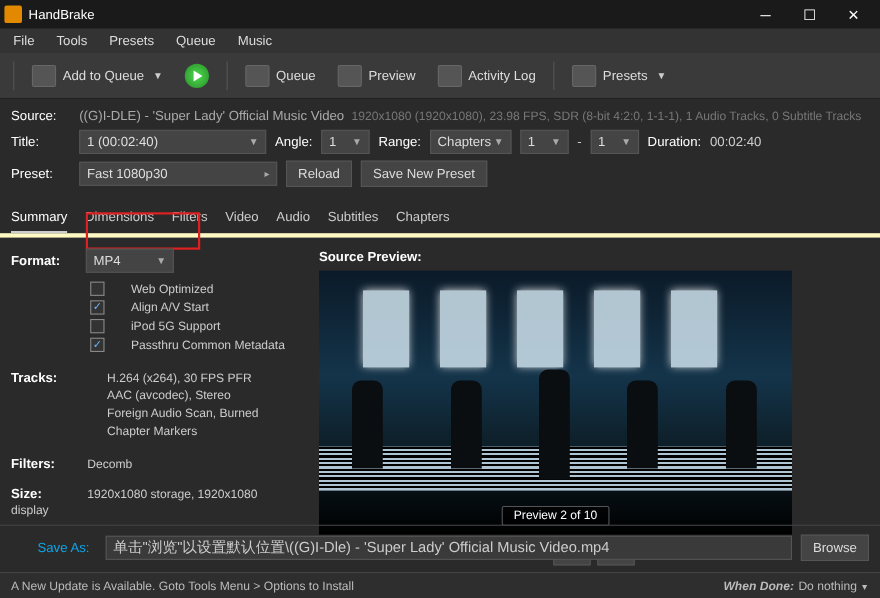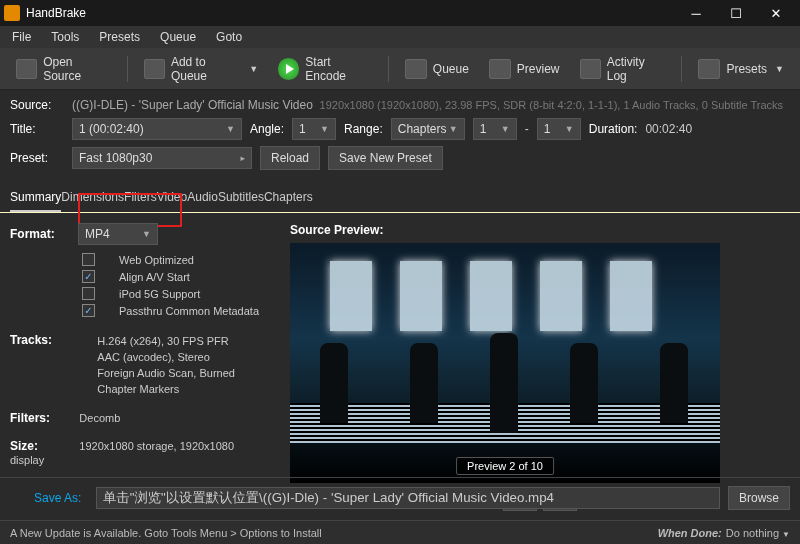--- a/index.html
+++ b/index.html
@@ -19,21 +19,21 @@
   .toolbar .play::after { content:""; border-left: 8px solid #fff; border-top:5px solid transparent; border-bottom:5px solid transparent; margin-left:2px; }
   .toolbar .chev { font-size:9px; color:#ccc; margin-left:2px; }
   .form-rows { padding: 8px 10px 4px 10px; }
   .row { display: flex; align-items: center; margin-bottom: 6px; gap: 8px; }
   .row .lbl { color: #fff; font-weight: normal; width: 54px; }
   .row .val { color: #aaa; flex:1; }
   .inforow { color: #777; font-size: 11px; }
   .select { background: #444; border: 1px solid #555; color: #ddd; padding: 2px 6px; height: 22px; display:flex; align-items:center; justify-content:space-between; }
   .select .arrow { font-size:9px; color:#aaa; }
   .btn { background: #444; border: 1px solid #555; color: #ddd; padding: 3px 10px; height: 24px; display:flex; align-items:center; }
-  .tabs { display: flex; padding: 0 10px; border-bottom: 1px solid #fef9c3; margin-top:4px; }
+  .tabs { display: flex; gap: 16px; padding: 0 10px; border-bottom: 4px solid #fef9c3; margin-top:4px; }
   .tab { padding: 6px 0; color: #ccc; }
   .tab.active { color: #fff; border-bottom: 2px solid #ccc; }
   .content { display: flex; padding: 10px; gap: 20px; }
   .leftcol { width: 260px; }
   .leftcol .flabel { color: #fff; font-weight: bold; display:inline-block; width: 60px; }
   .leftcol .fmtrow { display:flex; align-items:center; gap:8px; margin-bottom:6px; }
   .leftcol .check-row { display: flex; align-items: center; gap: 24px; padding: 2px 0 2px 72px; font-size:11px; color:#ccc; }
   .leftcol .sec { margin-top: 14px; }
   .leftcol .sec .flabel { vertical-align: top; }
   .leftcol .sec .lines { display: inline-block; }
@@ -67,37 +67,32 @@
     <div class="winbtn">☐</div>
     <div class="winbtn">✕</div>
   </div>
 </div>
 
 <div class="menubar">
   <div class="menuitem">File</div>
   <div class="menuitem">Tools</div>
   <div class="menuitem">Presets</div>
   <div class="menuitem">Queue</div>
-  <div class="menuitem">Goto</div>
+  <div class="menuitem">Music</div>
 </div>
 
 <div class="toolbar">
-  <div class="tbtn">
-      <div class="ticon"></div>
-      <span>Open Source</span>
-    </div>
   <div class="sep"></div>
   <div class="tbtn">
       <div class="ticon"></div>
       <span>Add to Queue</span>
       <span class="chev">▼</span>
     </div>
   <div class="tbtn">
       <div class="play"></div>
-      <span>Start Encode</span>
     </div>
   <div class="sep"></div>
   <div class="tbtn">
       <div class="ticon"></div>
       <span>Queue</span>
     </div>
   <div class="tbtn">
       <div class="ticon"></div>
       <span>Preview</span>
     </div>

